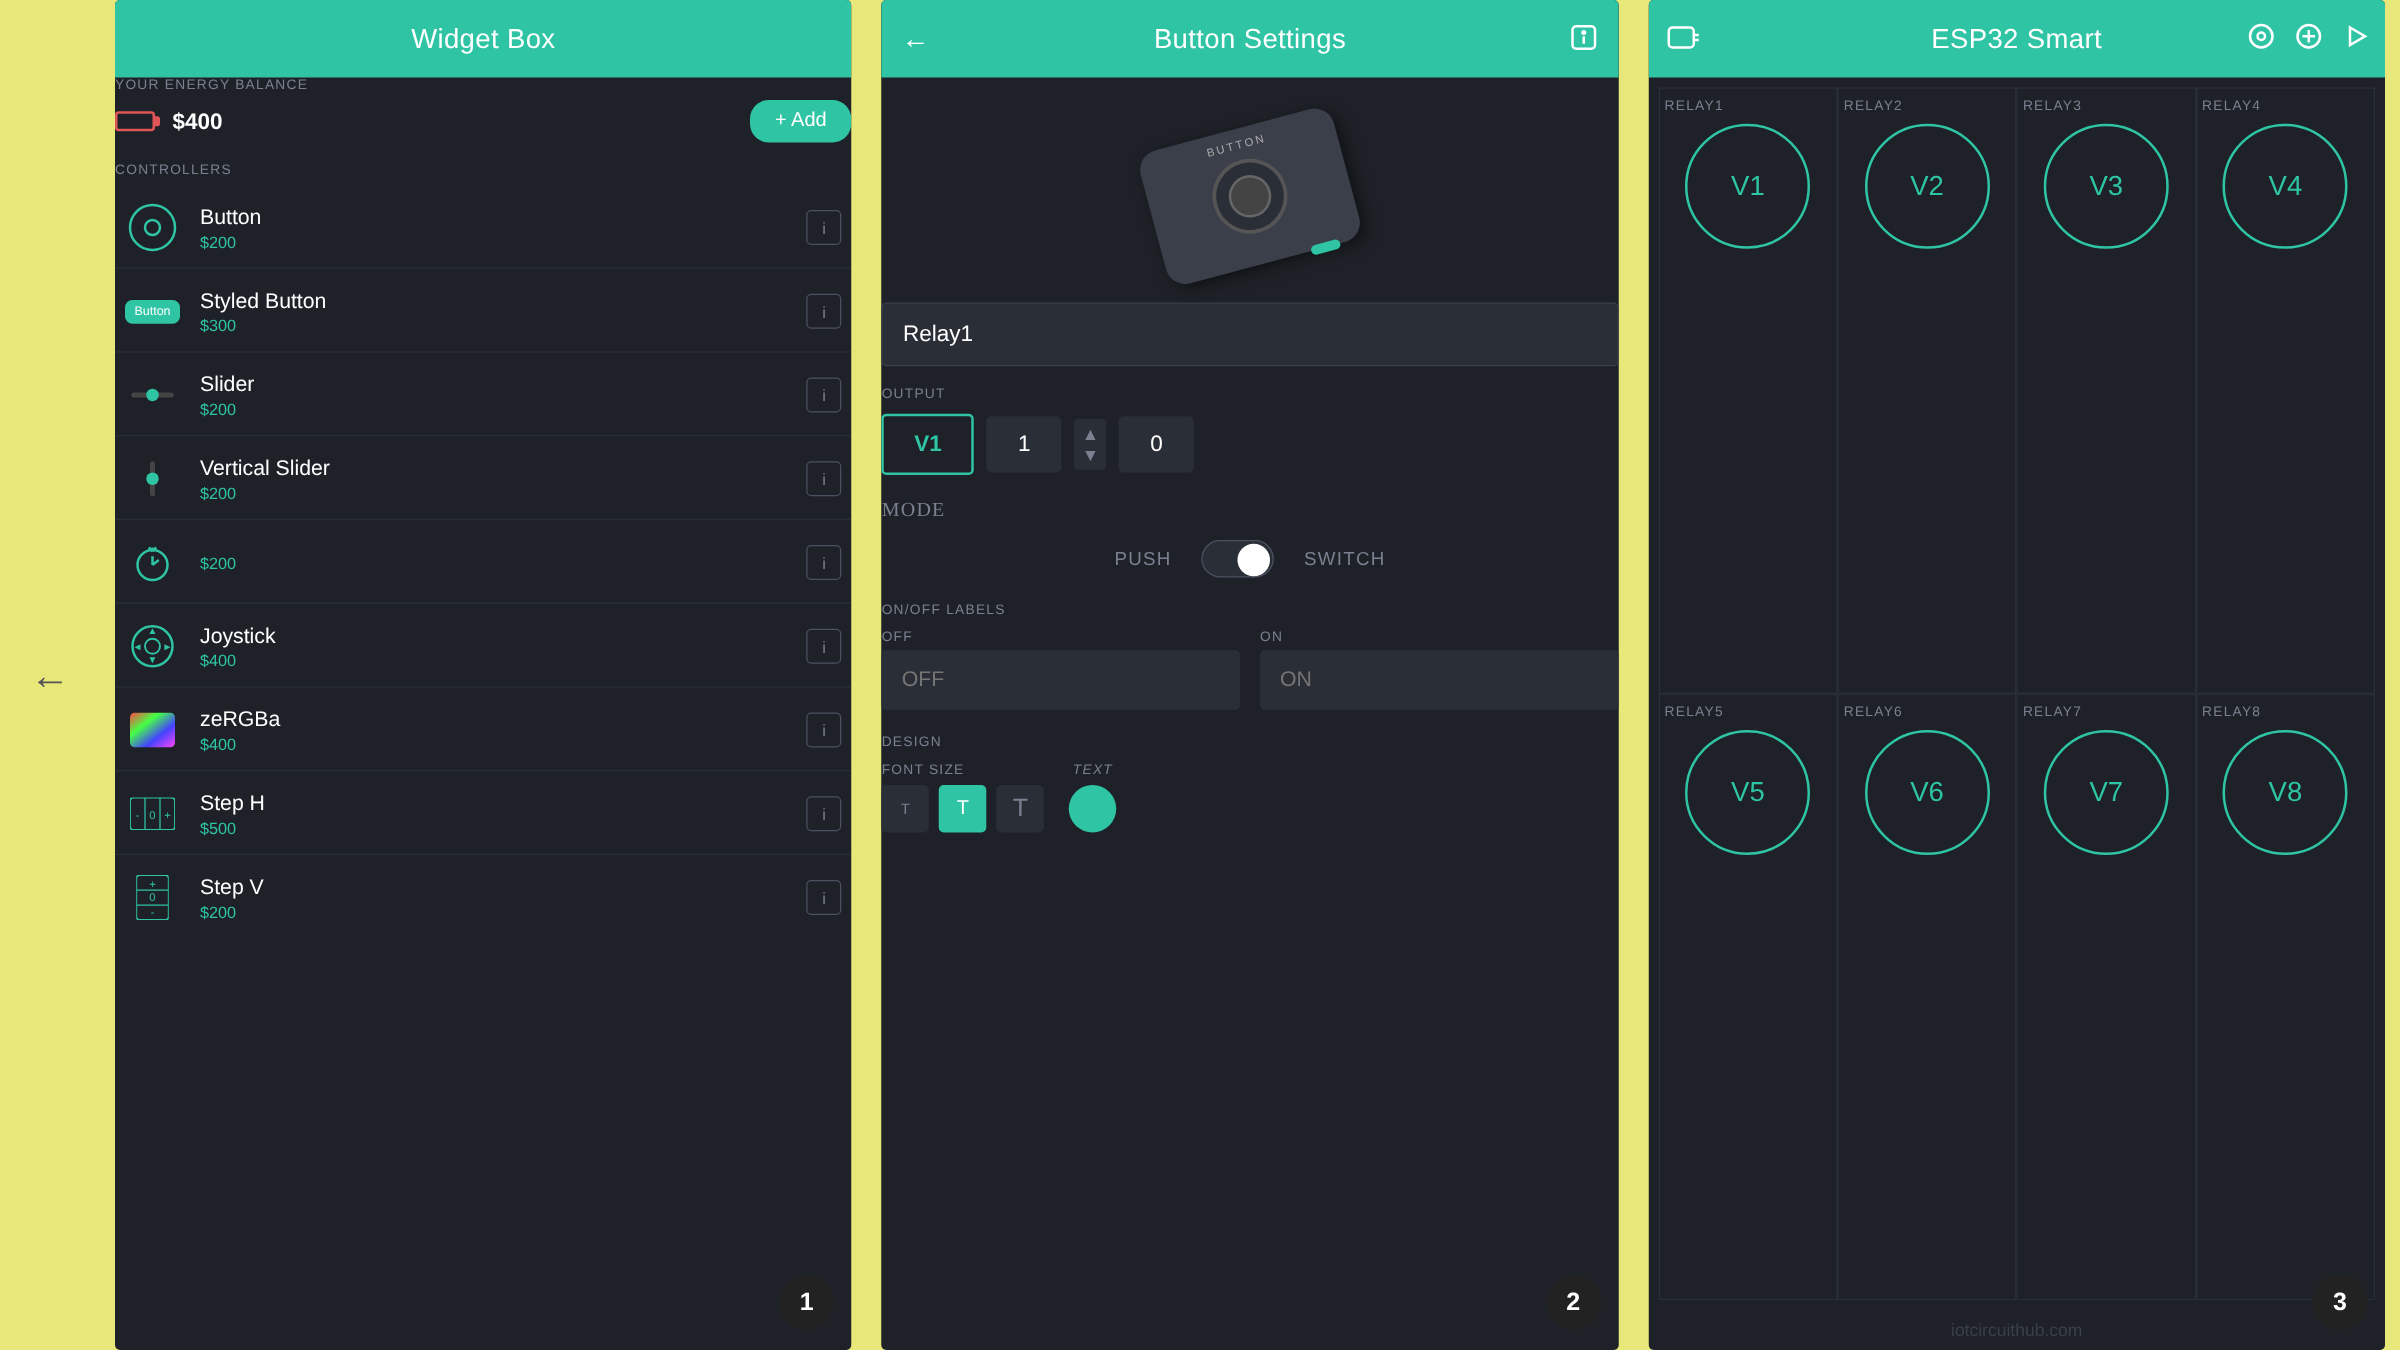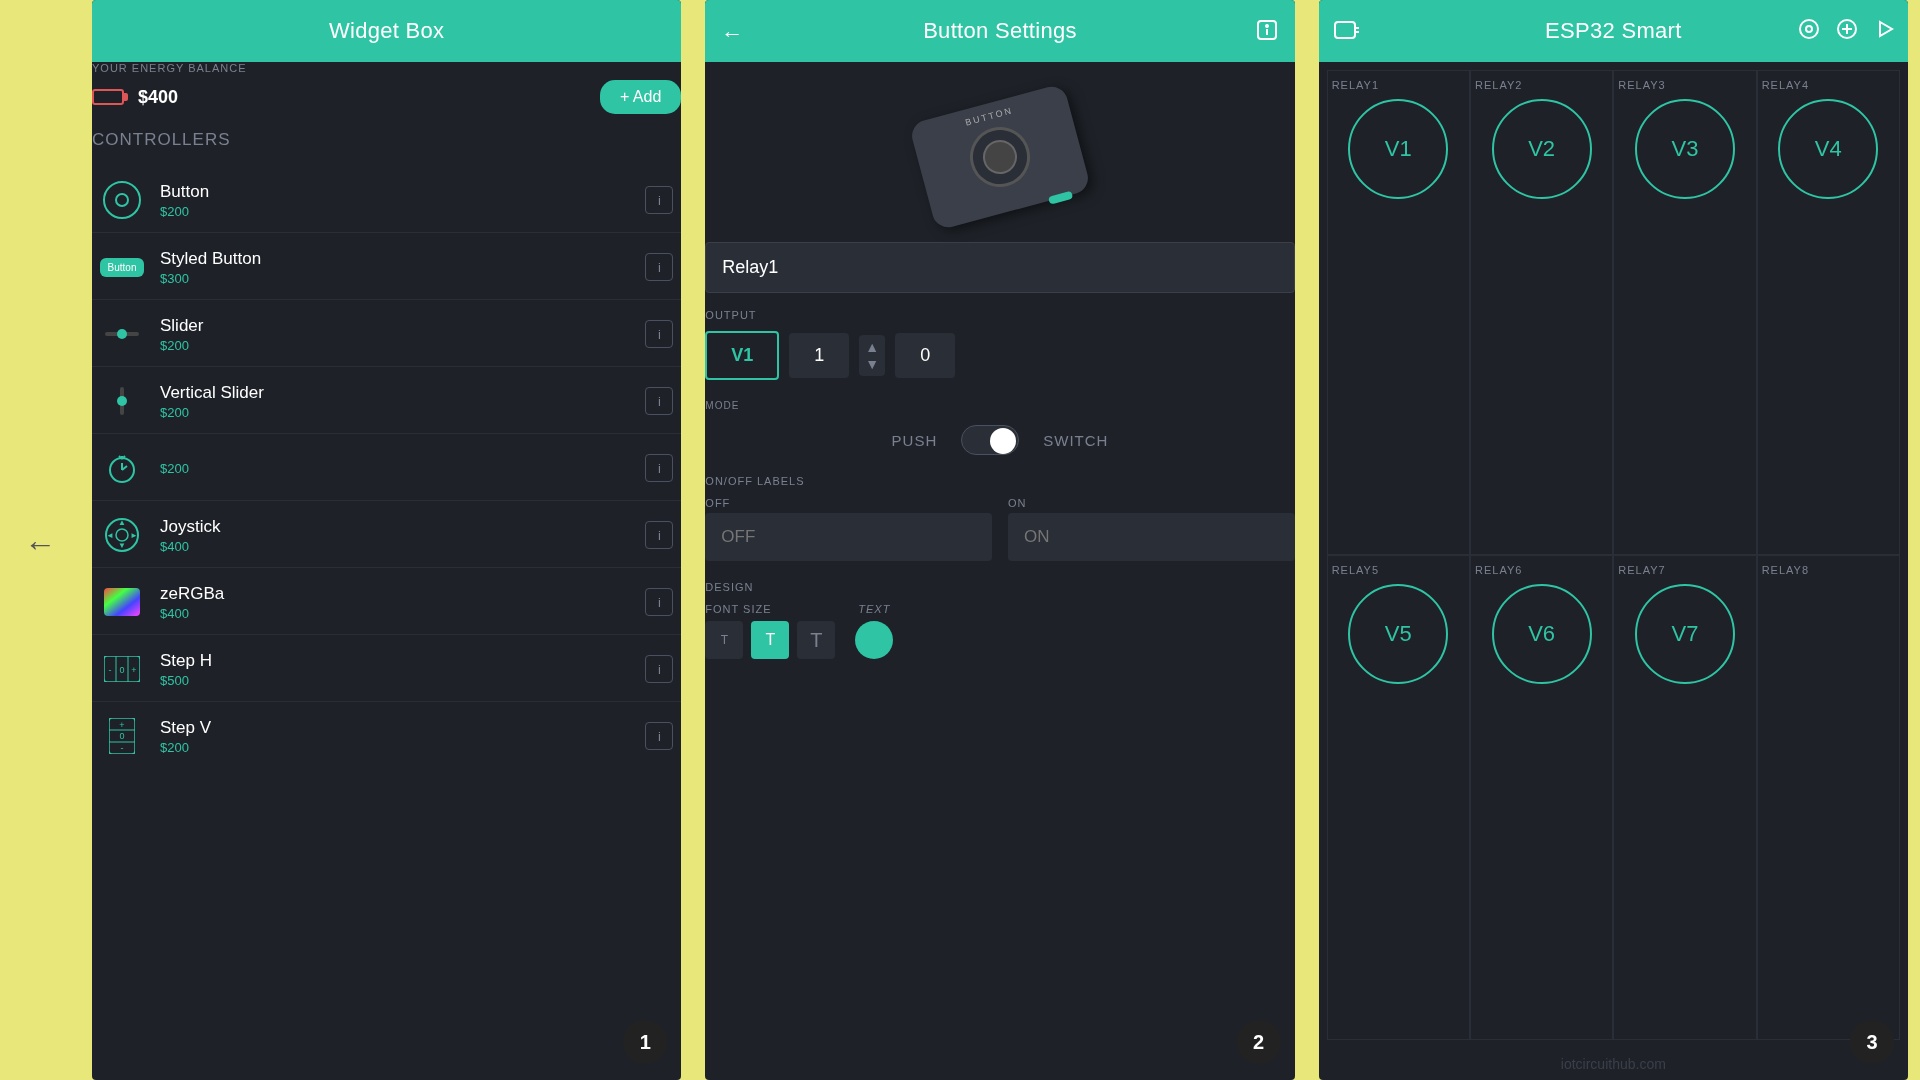--- a/index.html
+++ b/index.html
@@ -129,23 +129,23 @@
       border: none;
       border-radius: 15px;
       padding: 8px 20px;
       font-size: 16px;
       cursor: pointer;
       font-weight: 500;
     }
 
     .controllers-label {
       color: #7a8090;
-      font-size: 17px;
+      font-size: 11px;
       letter-spacing: 1px;
-      margin-bottom: 18px;
+      margin-bottom: 8px;
     }
 
     .widget-list {
       display: flex;
       flex-direction: column;
       gap: 2px;
     }
 
     .widget-item {
       display: flex;
@@ -398,23 +398,24 @@
       border-radius: 4px;
       color: #fff;
       font-size: 18px;
       padding: 12px 24px;
       min-width: 60px;
       text-align: center;
     }
 
     .mode-label {
       color: #7a8090;
-      font-size: 10px;
+      font-size: 16px;
       letter-spacing: 1px;
       margin-bottom: 14px;
+      font-family: Liberation Serif, serif;
     }
 
     .mode-row {
       display: flex;
       align-items: center;
       justify-content: center;
       gap: 24px;
       margin-bottom: 20px;
     }
 
@@ -994,20 +995,23 @@
           </div>
         </div>
         <div class="relay-cell">
           <div class="relay-cell-label">RELAY7</div>
           <div class="relay-circle">
             <span class="relay-circle-label">V7</span>
           </div>
         </div>
         <div class="relay-cell">
           <div class="relay-cell-label">RELAY8</div>
+          <div class="relay-circle">
+            <span class="relay-circle-label">V8</span>
+          </div>
         </div>
 
       </div>
 
       <div class="watermark">iotcircuithub.com</div>
     </div>
   </div>
   <div class="panel-badge">3</div>
 </div>
 

